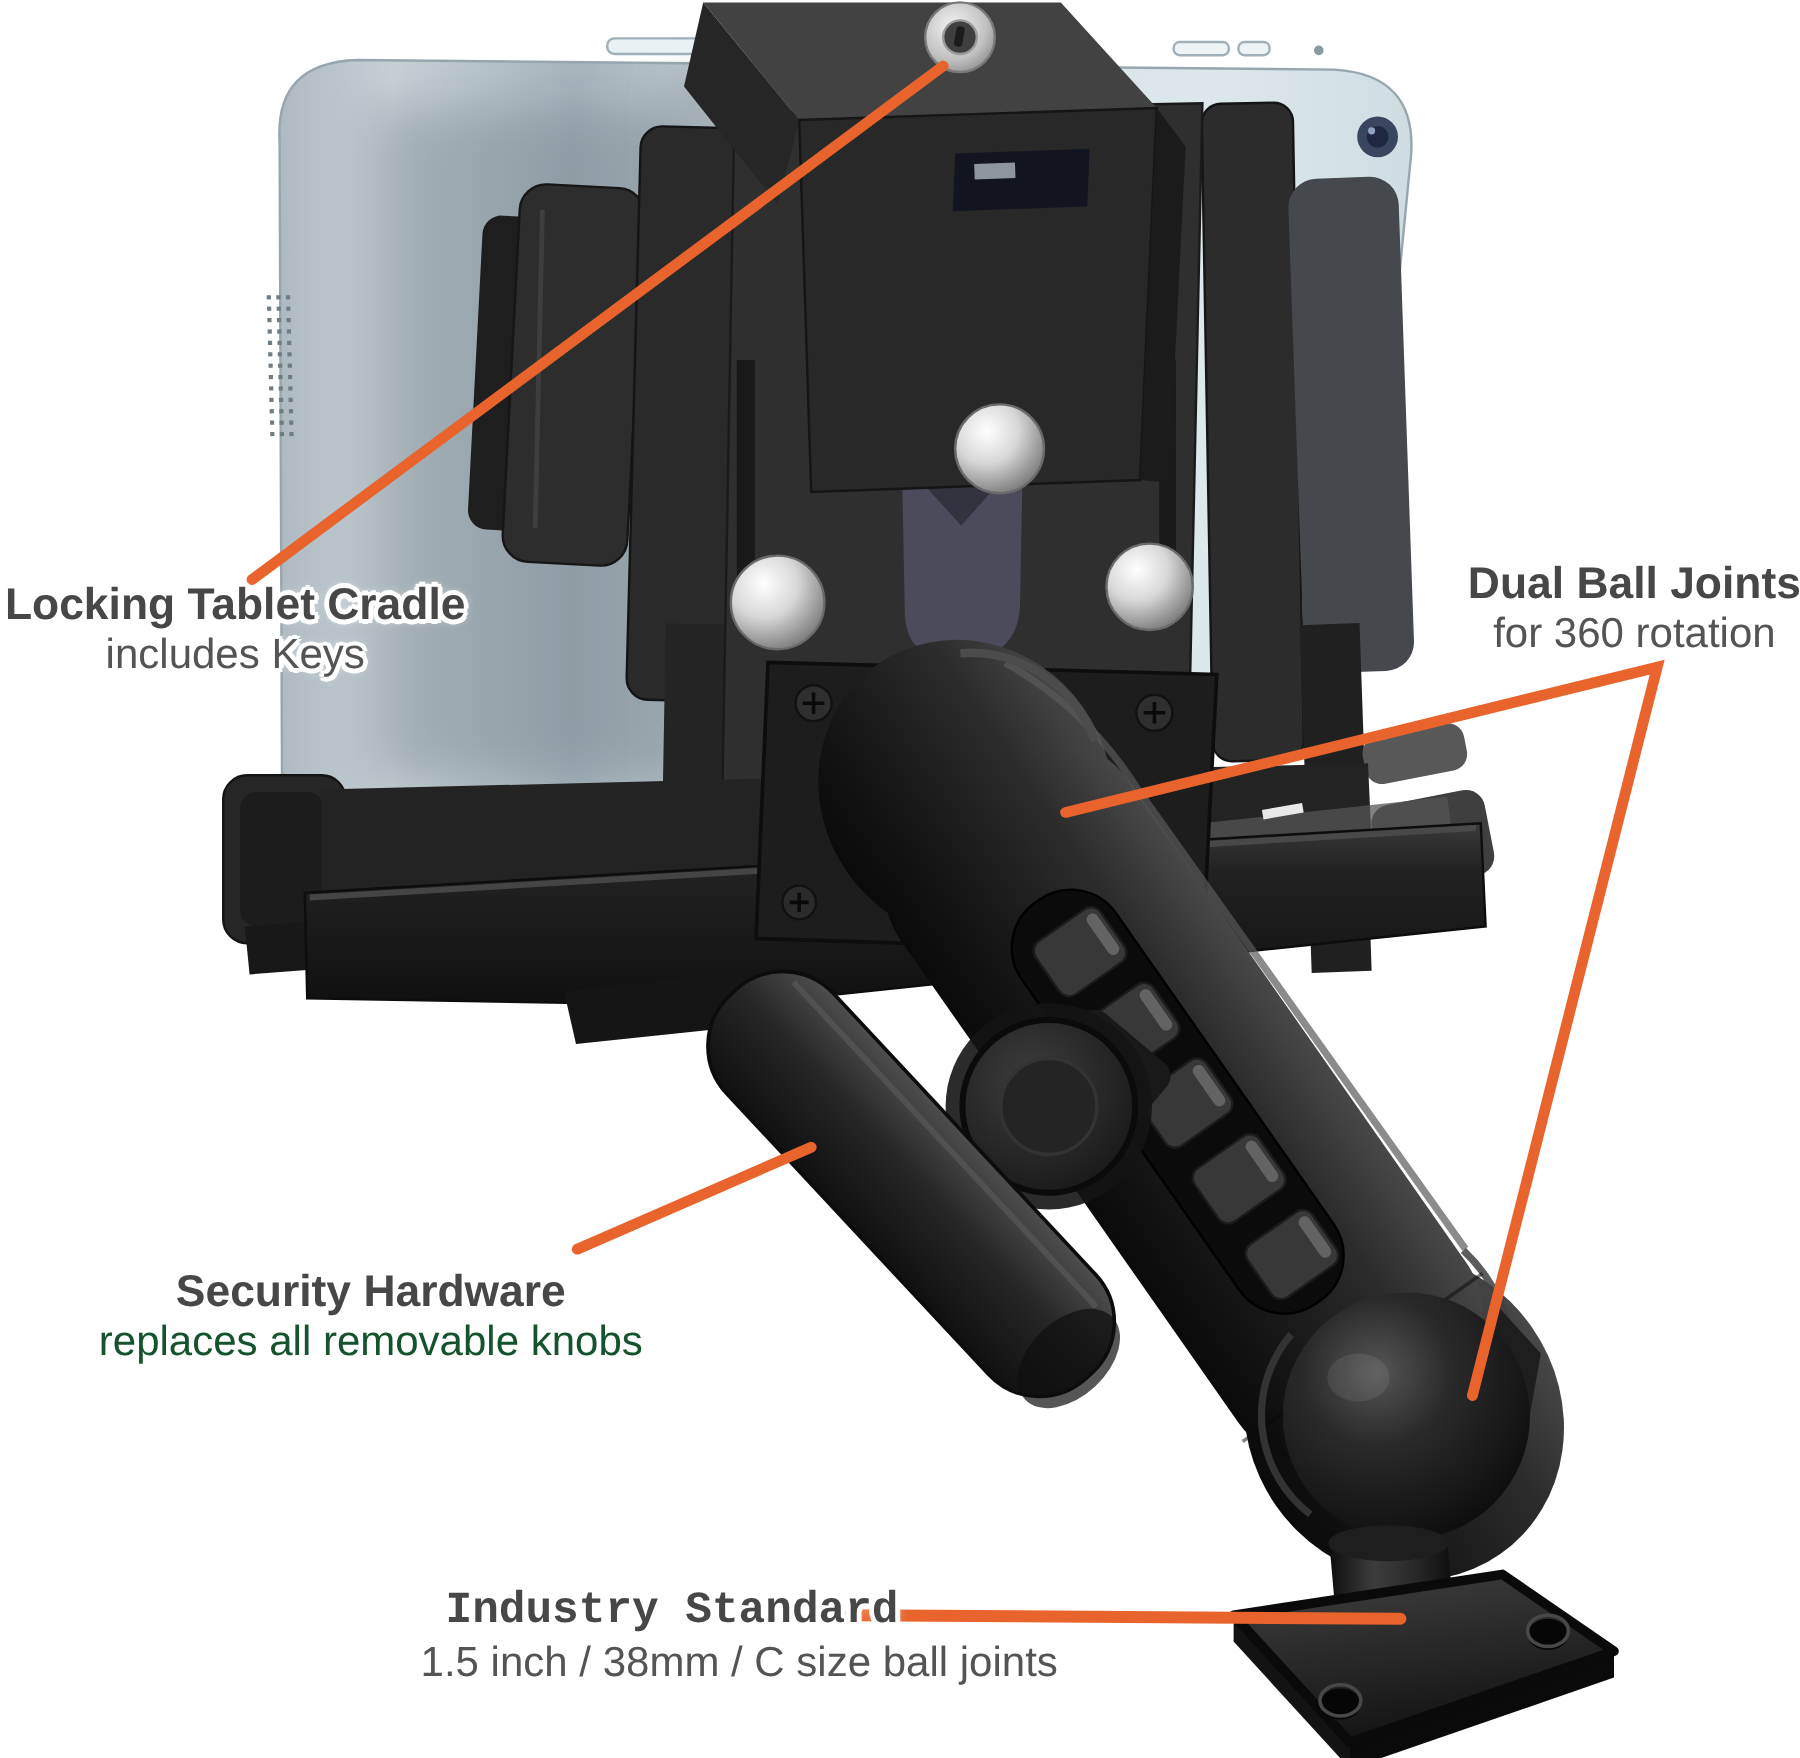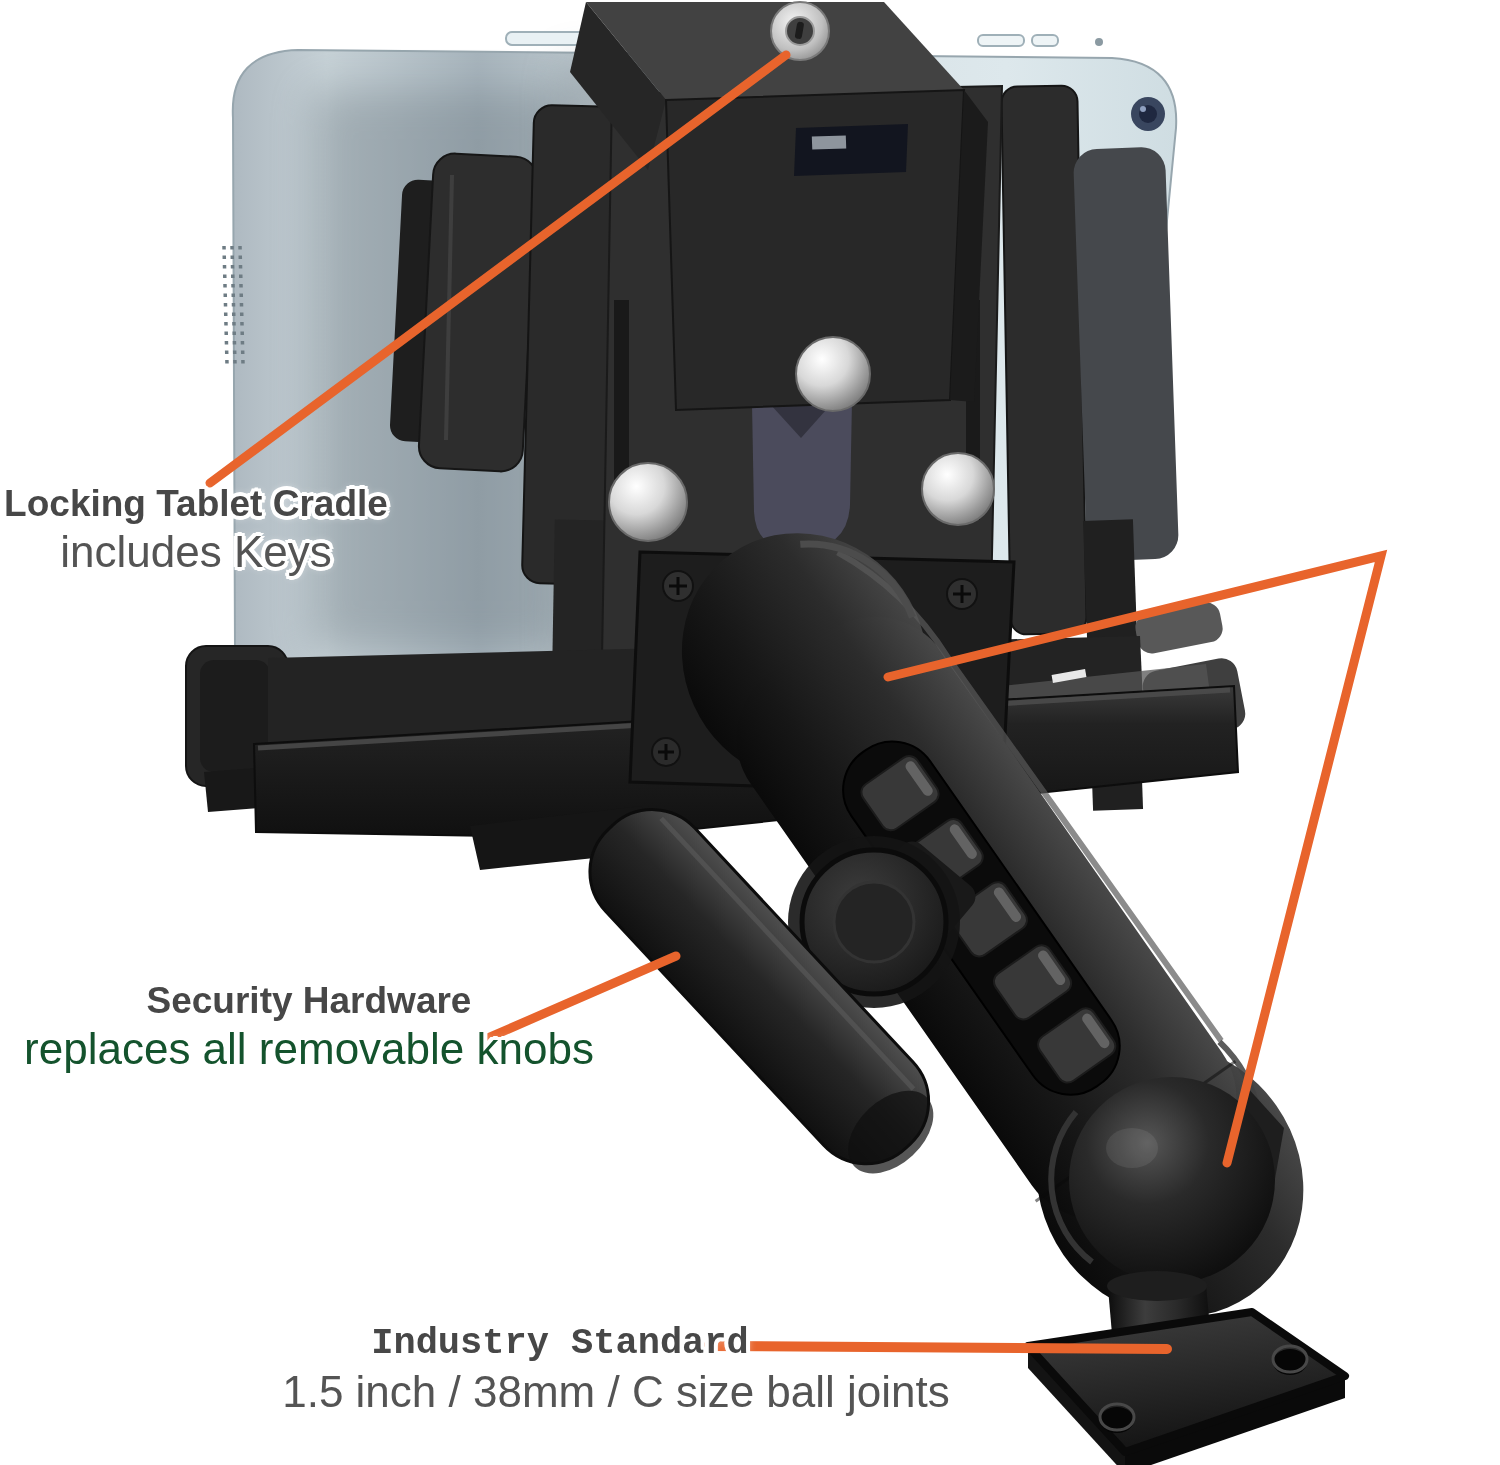--- a/index.html
+++ b/index.html
@@ -20,21 +20,21 @@
   }
   .callout .title{
     font-weight:bold;
     font-size:37px;
     line-height:1.18;
     color:#474747;
     text-shadow:-3px -3px 0 #fff,3px -3px 0 #fff,-3px 3px 0 #fff,3px 3px 0 #fff,
                  0 -4px 0 #fff,0 4px 0 #fff,-4px 0 0 #fff,4px 0 0 #fff,0 0 10px #fff;
   }
   .callout .sub{
-    font-size:44px;
+    font-size:35px;
     line-height:1.16;
     color:#545454;
     text-shadow:-3px -3px 0 #fff,3px -3px 0 #fff,-3px 3px 0 #fff,3px 3px 0 #fff,
                  0 -4px 0 #fff,0 4px 0 #fff,-4px 0 0 #fff,4px 0 0 #fff,0 0 10px #fff;
   }
   #callout-industry .title{transform:translateX(-56px);}
   .accent-line{stroke:var(--accent,#e8642c);}
 </style>
 </head>
 <body>
@@ -261,22 +261,26 @@
     <line class="accent-line" x1="481" y1="1041" x2="676" y2="956" stroke-width="9" style="stroke:var(--accent,#e8642c)"></line>
     <line class="accent-line" x1="708" y1="1346" x2="1167" y2="1349" stroke-width="10" style="stroke:var(--accent,#e8642c)"></line>
   </g>
 </svg>
 
   <div class="callout" id="callout-locking" style="left:196px;top:482px;">
     <div class="title" style="color: rgb(71, 71, 71);">Locking Tablet Cradle</div>
     <div class="sub" style="color: rgb(84, 84, 84);">includes Keys</div>
   </div>
 
-
-  <div class="callout" id="callout-security" style="left:309px;top:979px;">
+  <div class="callout" id="callout-dual" style="left:1362px;top:464px;">
+    <div class="title" style="color: rgb(71, 71, 71);">Dual Ball Joints</div>
+    <div class="sub" style="color: rgb(84, 84, 84);">for 360 rotation</div>
+  </div>
+
+  <div class="callout" id="callout-security" style="left:309px;top:1054px;">
     <div class="title" style="color: rgb(71, 71, 71);">Security Hardware</div>
     <div class="sub" style="color: #14532d;">replaces all removable knobs</div>
   </div>
 
   <div class="callout" id="callout-industry" style="left:616px;top:1322px;">
     <div class="title" style="color: rgb(71, 71, 71); font-family: Liberation Mono, monospace;">Industry Standard</div>
     <div class="sub" style="color: rgb(84, 84, 84);">1.5 inch / 38mm / C size ball joints</div>
   </div>
 
 </div>

